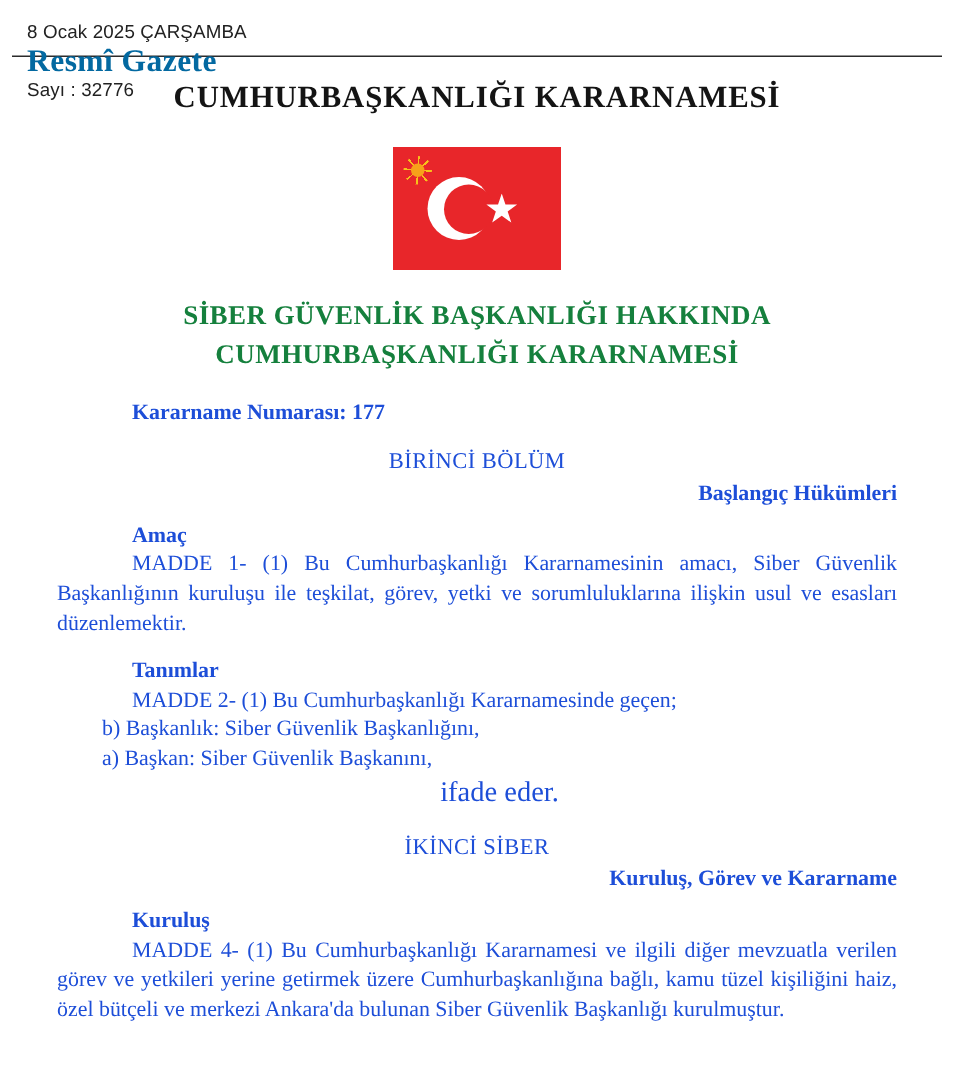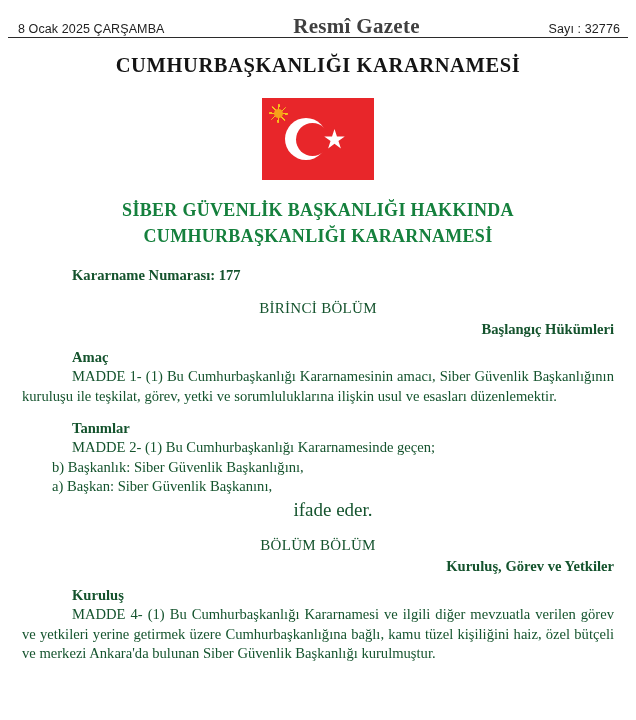--- a/index.html
+++ b/index.html
@@ -20,41 +20,42 @@
     width: 636px;
     height: 720px;
     box-sizing: border-box;
   }
 
   
   .masthead {
     display: flex;
     align-items: baseline;
     justify-content: space-between;
-    padding: 14px 16px 0 18px;
+    padding: 14px 2px 0 18px;
     height: 30px;
     box-sizing: border-box;
+    flex-direction: column;
   }
   .masthead-date,
   .masthead-issue {
     font-family: "Liberation Sans", "DejaVu Sans", sans-serif;
     font-size: 12.5px;
     letter-spacing: 0.1px;
     color: #222222;
     white-space: nowrap;
   }
   .masthead-date { flex: 0 0 auto; }
   .masthead-issue { flex: 0 0 auto; }
   .masthead-title {
     flex: 1 1 auto;
     text-align: center;
     font-family: "Liberation Serif", "DejaVu Serif", serif;
     font-weight: bold;
     font-size: 21px;
-    color: #404040;
+    color: #0369a1;
     letter-spacing: 0.3px;
     white-space: nowrap;
   }
 
   .header-rule {
     margin: 7px 8px 0 8px;
     height: 0;
     border-top: 1.6px solid #2b2b2b;
   }
 
@@ -148,25 +149,25 @@
     font-weight: bold;
     font-size: 18px;
     letter-spacing: 0.3px;
     line-height: 1.42;
     margin-top: 18px;
     color: #15803d;
   }
 
   
   .body {
-    margin: 0 22px;
+    margin: 0 38px;
     margin-top: 17px;
     font-size: 14.6px;
     line-height: 1.33;
-    color: #14532d;
+    color: #1d4ed8;
   }
   .decree-number {
     font-weight: bold;
     text-indent: 50px;
     font-size: 14.6px;
     margin-bottom: 12px;
   }
   .section-heading {
     text-align: center;
     font-weight: normal;
@@ -264,22 +265,22 @@
     <p class="article-body">
       <span class="madde">MADDE 2-</span>
       <span>(1) Bu Cumhurbaşkanlığı Kararnamesinde geçen;</span>
     </p>
     <p class="definition-line">b) Başkanlık: Siber Güvenlik Başkanlığını,</p>
     <p class="definition-line">a) Başkan: Siber Güvenlik Başkanını,</p>
     <p class="definition-tail">ifade eder.</p>
 
     <div class="gap-md"></div>
 
-    <div class="section-heading">BÖLÜM BÖLÜM</div>
-    <div class="section-subheading">Kuruluş, Görev ve Yetkiler</div>
+    <div class="section-heading">İKİNCİ SİBER</div>
+    <div class="section-subheading">Kuruluş, Görev ve Kararname</div>
 
     <div class="article-label">Kuruluş</div>
     <p class="article-body">
       <span class="madde">MADDE 4-</span>
       <span>(1) Bu Cumhurbaşkanlığı Kararnamesi ve ilgili diğer mevzuatla verilen görev ve yetkileri yerine getirmek üzere Cumhurbaşkanlığına bağlı, kamu tüzel kişiliğini haiz, özel bütçeli ve merkezi Ankara'da bulunan Siber Güvenlik Başkanlığı kurulmuştur.</span>
     </p>
 
   </div>
 </div>
 

